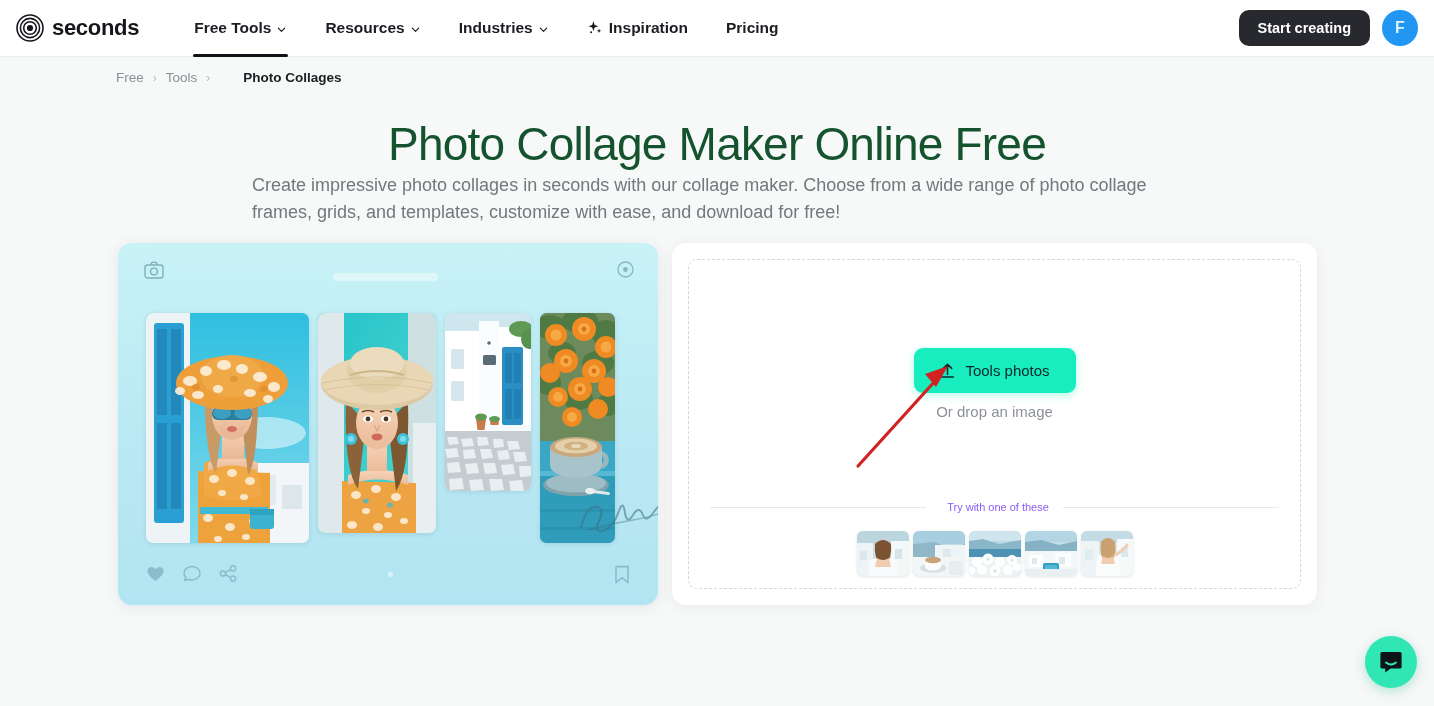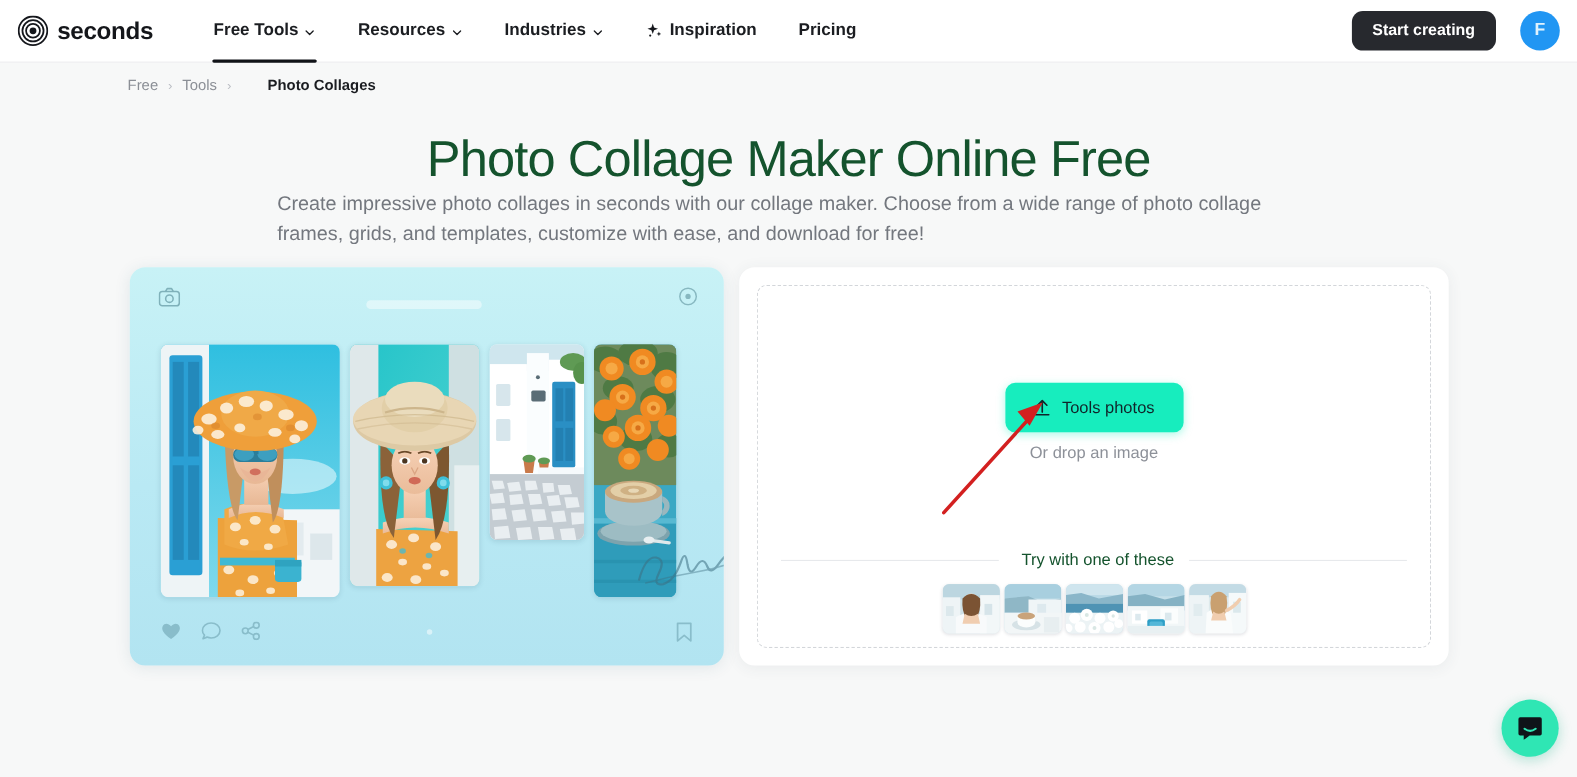--- a/index.html
+++ b/index.html
@@ -46,21 +46,21 @@
   }
   .nav-item.active::after {
     content: ""; position: absolute;
     left: 12px; right: 12px; bottom: 0;
     height: 2.5px; background: #111318; border-radius: 2px;
   }
   .spark { width: 16px; height: 16px; display: inline-block; margin-right: 1px; }
 
   .header-right {
     margin-left: auto; margin-right: 16px;
-    display: flex; align-items: center; gap: 22px;
+    display: flex; align-items: center; gap: 12px;
   }
   .btn-start {
     background: #27292e; color: #ffffff;
     font-size: 14.5px; font-weight: 600;
     border: none; border-radius: 10px;
     padding: 10px 19px; cursor: pointer;
     font-family: "Liberation Sans", sans-serif;
   }
   .avatar {
     width: 36px; height: 36px; border-radius: 50%;
@@ -172,21 +172,21 @@
     position: absolute; left: 0; right: 0; top: 160px;
     text-align: center; font-size: 15px; color: #8d9199;
   }
 
   .divider-row {
     position: absolute; left: 38px; right: 38px; top: 258px;
     display: flex; align-items: center; gap: 14px;
   }
   .divider-row .ln { flex: 1; height: 1px; background: #e7e9ec; }
   .divider-row .lbl {
-    font-size: 15px; color: #14532d; white-space: nowrap; margin-left: 7px;
+    font-size: 11px; color: #8b5cf6; white-space: nowrap; margin-left: 7px;
   }
 
   .thumbs {
     position: absolute; left: 50%; top: 288px;
     transform: translateX(-50%);
     display: flex; gap: 4px;
   }
   .thumb {
     width: 52px; height: 45px; border-radius: 6px;
     overflow: hidden; cursor: pointer;

